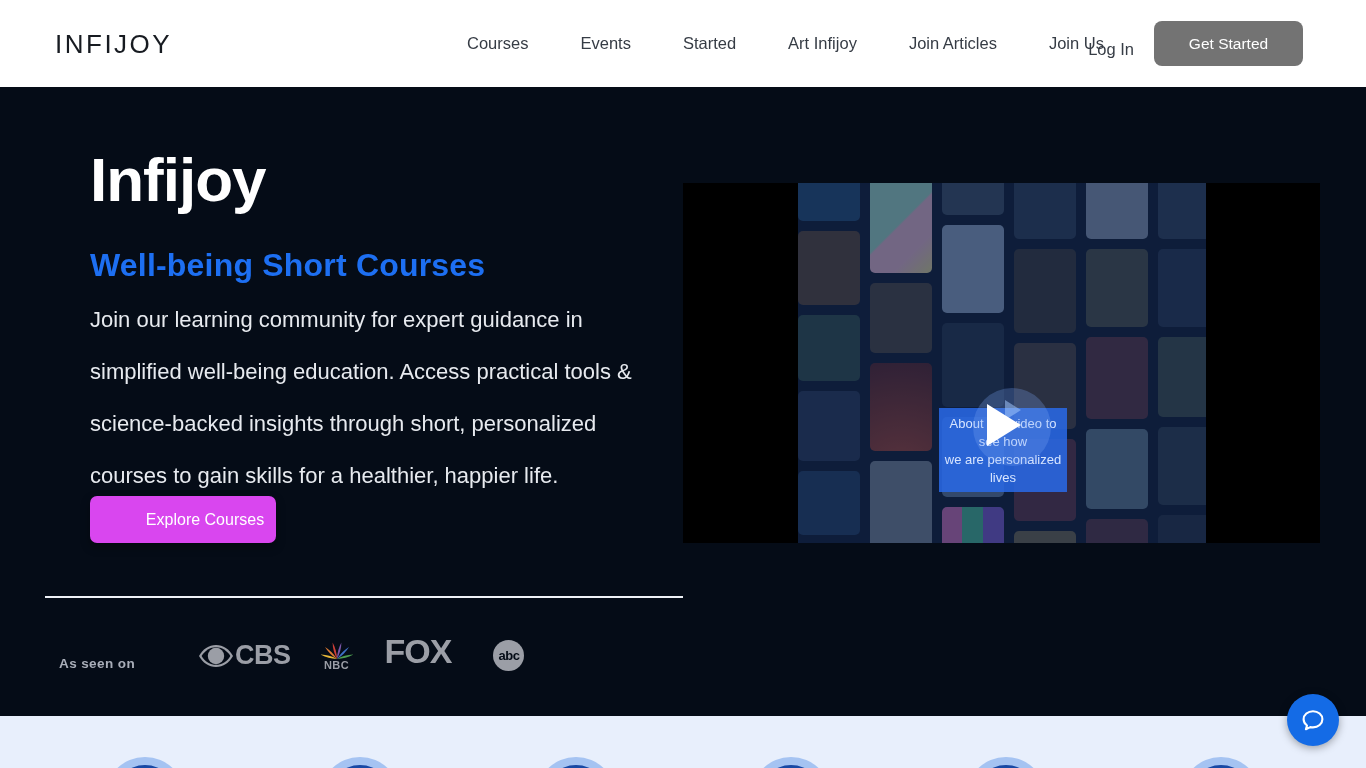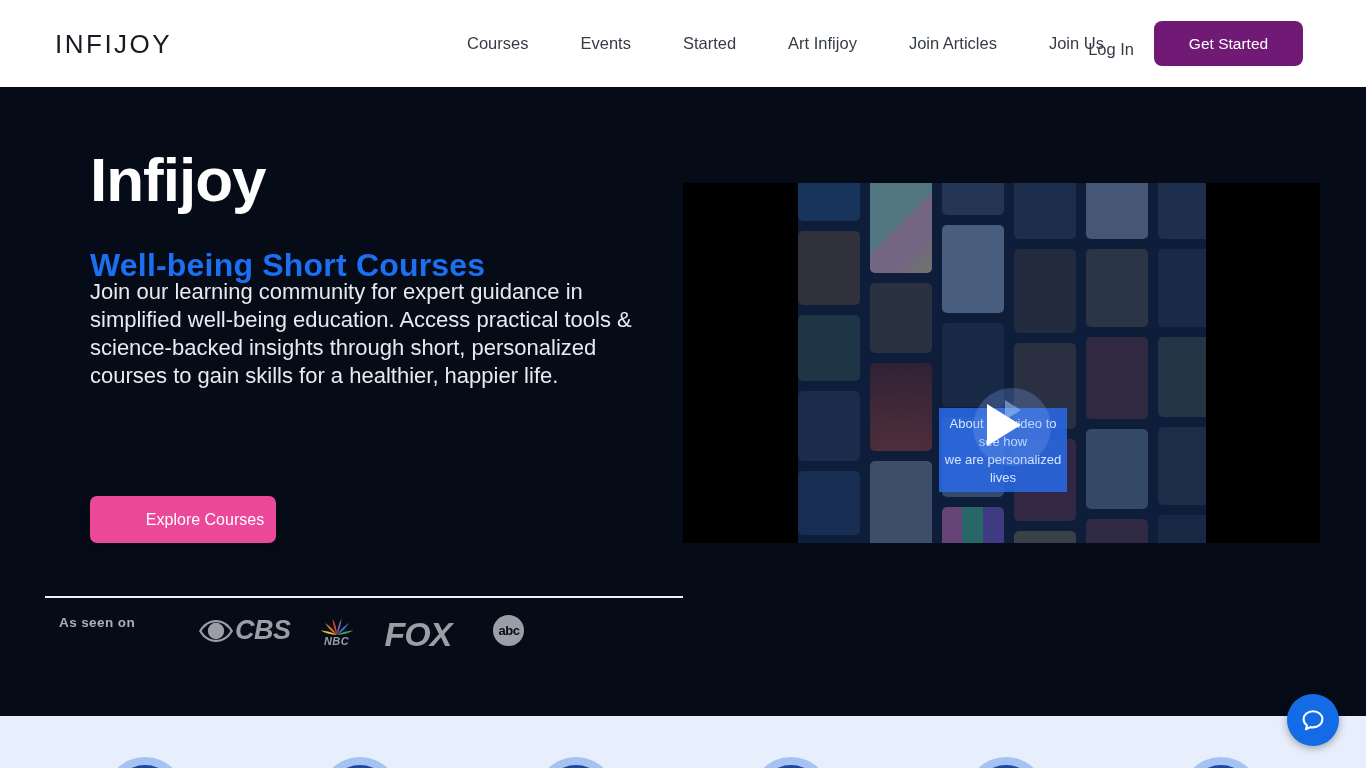--- a/index.html
+++ b/index.html
@@ -26,33 +26,33 @@
     position:absolute; right:63px; top:21px; width:149px; height:45px;
     border:none; border-radius:8px; color:#fff; font-size:15.5px;
     font-family:"Liberation Sans", sans-serif; cursor:pointer;
   }
 
   
   .hero { position:absolute; left:0; top:87px; width:1366px; height:629px; }
   .hero-title { position:absolute; left:90px; top:57px; color:#ffffff; font-size:62px; font-weight:700; letter-spacing:-1px; }
   .hero-subtitle { position:absolute; left:90px; top:160px; font-size:32px; font-weight:700; letter-spacing:0.2px; }
   .hero-desc {
-    position:absolute; left:90px; top:191px; width:555px;
-    color:#e7eaef; font-size:22px; line-height:28px; font-weight:400;
+    position:absolute; left:90px; top:207px; width:555px;
+    color:#e7eaef; font-size:22px; line-height:52px; font-weight:400;
   }
   .hero-btn {
     position:absolute; left:90px; top:409px; width:186px; height:47px;
     border:none; border-radius:7px; color:#fff; font-size:16px;
     font-family:"Liberation Sans", sans-serif; cursor:pointer;
     box-shadow:0 4px 10px rgba(0,0,0,0.35);
   }
   .divider { position:absolute; left:45px; top:509px; width:638px; height:2px; background:#eef1f6; }
-  .seen-row { position:absolute; left:59px; top:528px; height:56px; display:flex; align-items:flex-start; }
+  .seen-row { position:absolute; left:59px; top:528px; height:56px; display:flex; align-items:flex-end; }
   .seen-label { font-size:13.5px; font-weight:700; color:#a9aeb9; letter-spacing:0.4px; margin-right:64px; }
-  .logo-item { display:flex; align-items:center;font-style:italic; }
+  .logo-item { display:flex; align-items:center; }
   .logo-cbs { margin-right:30px; }
   .logo-nbc { margin-right:32px; display:flex; flex-direction:column; align-items:center; }
   .logo-fox { margin-right:42px; font-size:34px; font-weight:700; color:#9b9ea6; letter-spacing:-1px; }
   .nbc-text { font-size:11px; font-weight:700; color:#9b9ea6; letter-spacing:0.5px; margin-top:-2px; }
   .abc-circle { width:31px; height:31px; border-radius:50%; background:#9b9ea6;
     display:flex; align-items:center; justify-content:center;
     color:#050c17; font-size:13px; font-weight:700; letter-spacing:-0.5px; }
 
   
   .video {
@@ -101,28 +101,28 @@
   <div class="nav-logo">INFIJOY</div>
   <nav class="nav-links" id="nav-links">
       <div class="nav-link">Courses</div>
       <div class="nav-link">Events</div>
       <div class="nav-link">Started</div>
       <div class="nav-link">Art Infijoy</div>
       <div class="nav-link">Join Articles</div>
       <div class="nav-link">Join Us</div>
     </nav>
   <div class="nav-login">Log In</div>
-  <button class="nav-cta" style="background: #701a75;">Get Started</button>
+  <button class="nav-cta" style="background: #737373;">Get Started</button>
 </header>
 
 <section class="hero">
   <h1 class="hero-title">Infijoy</h1>
   <h2 class="hero-subtitle" style="color: rgb(29, 111, 242);">Well-being Short Courses</h2>
   <p class="hero-desc">Join our learning community for expert guidance in simplified well-being education. Access practical tools &amp; science-backed insights through short, personalized courses to gain skills for a healthier, happier life.</p>
-  <button class="hero-btn" style="background: #ec4899; padding-left: 44px;">Explore Courses</button>
+  <button class="hero-btn" style="background: #d946ef; padding-left: 44px;">Explore Courses</button>
 
   <div class="divider"></div>
 
   <div class="seen-row">
     <span class="seen-label">As seen on</span>
 
     <span class="logo-item logo-cbs">
       <svg width="34" height="22" viewBox="0 0 34 22">
         <path d="M17 0 C24 0 30.5 4.4 34 11 C30.5 17.6 24 22 17 22 C10 22 3.5 17.6 0 11 C3.5 4.4 10 0 17 0 Z" fill="#9b9ea6"></path>
         <path d="M17 2.2 C22.8 2.2 28.2 5.6 31.4 11 C28.2 16.4 22.8 19.8 17 19.8 C11.2 19.8 5.8 16.4 2.6 11 C5.8 5.6 11.2 2.2 17 2.2 Z" fill="#050c17"></path>

